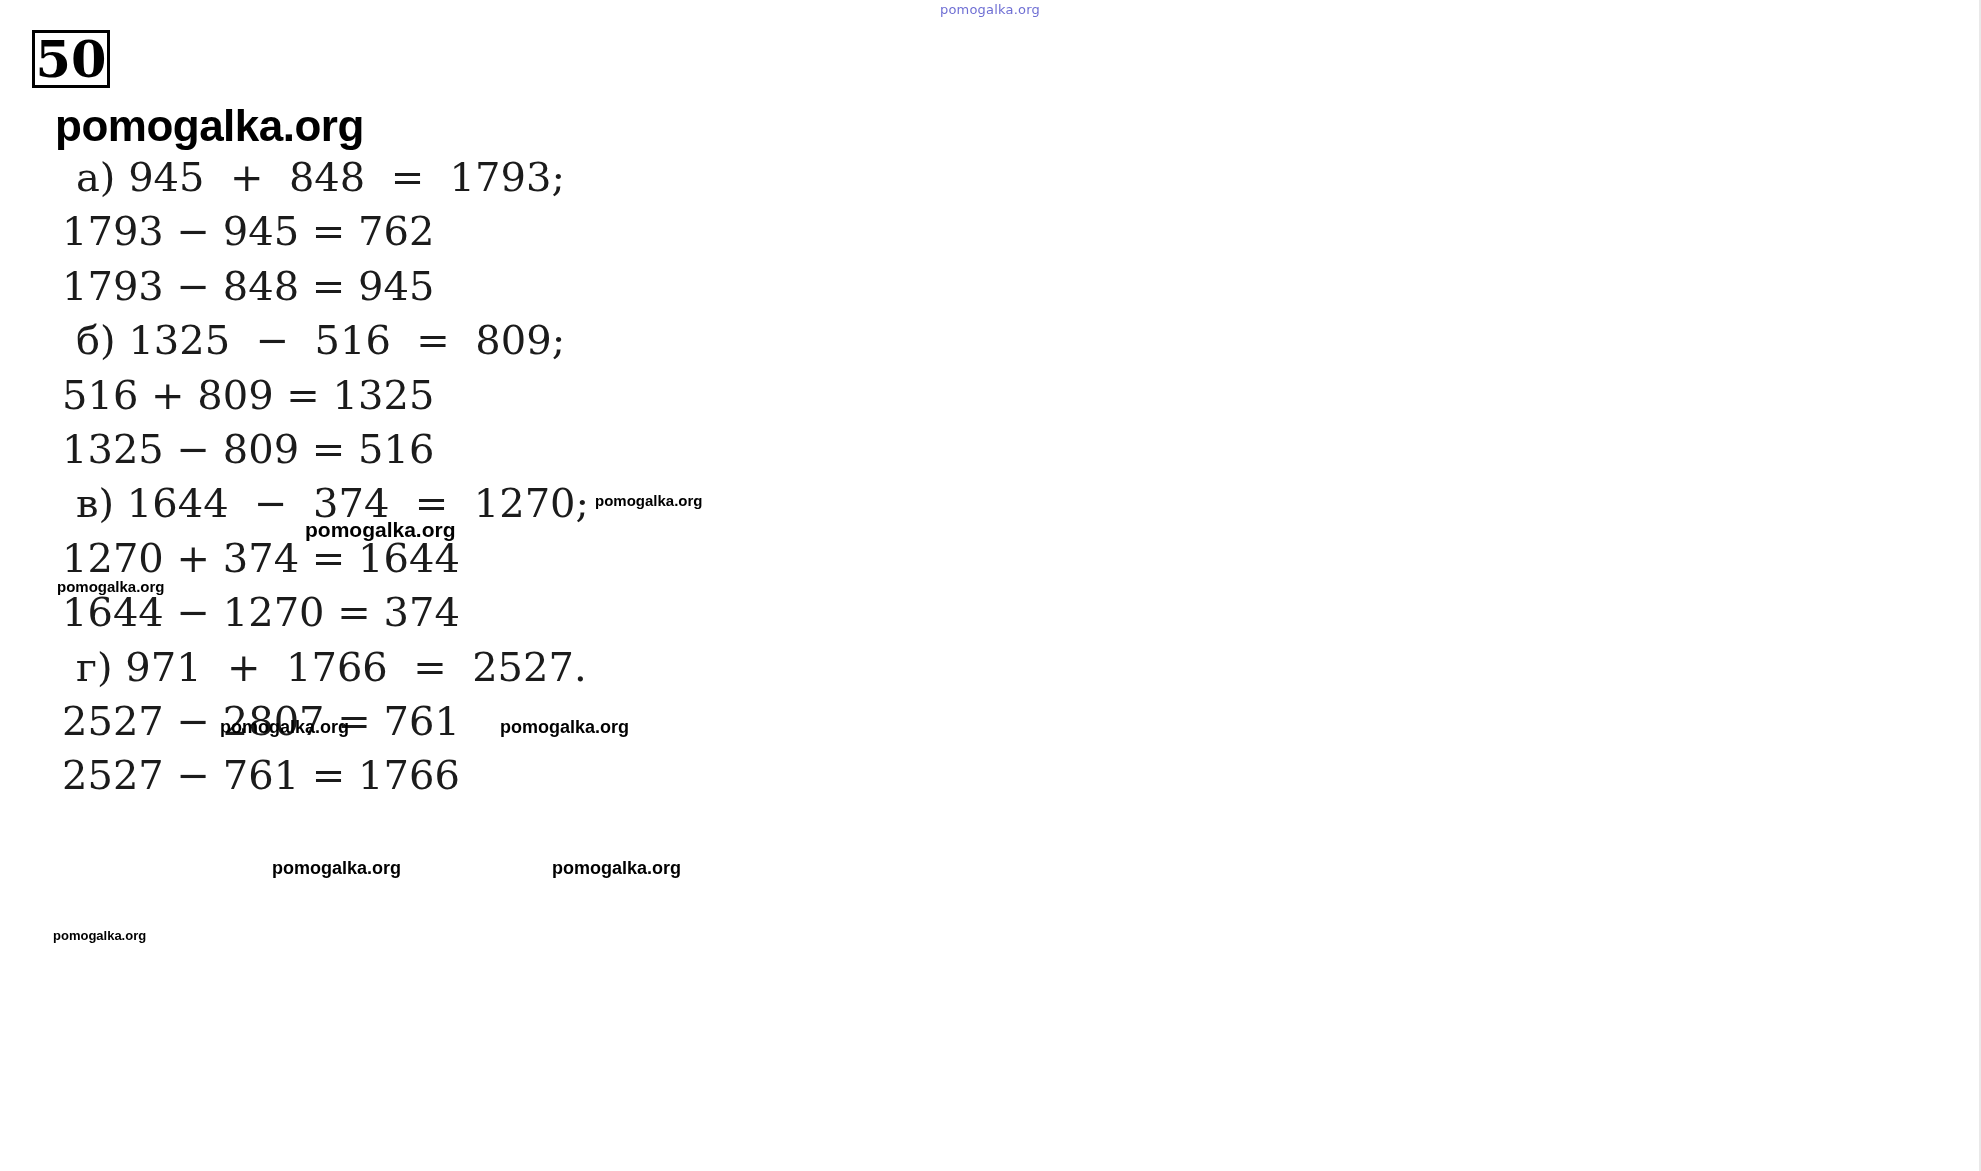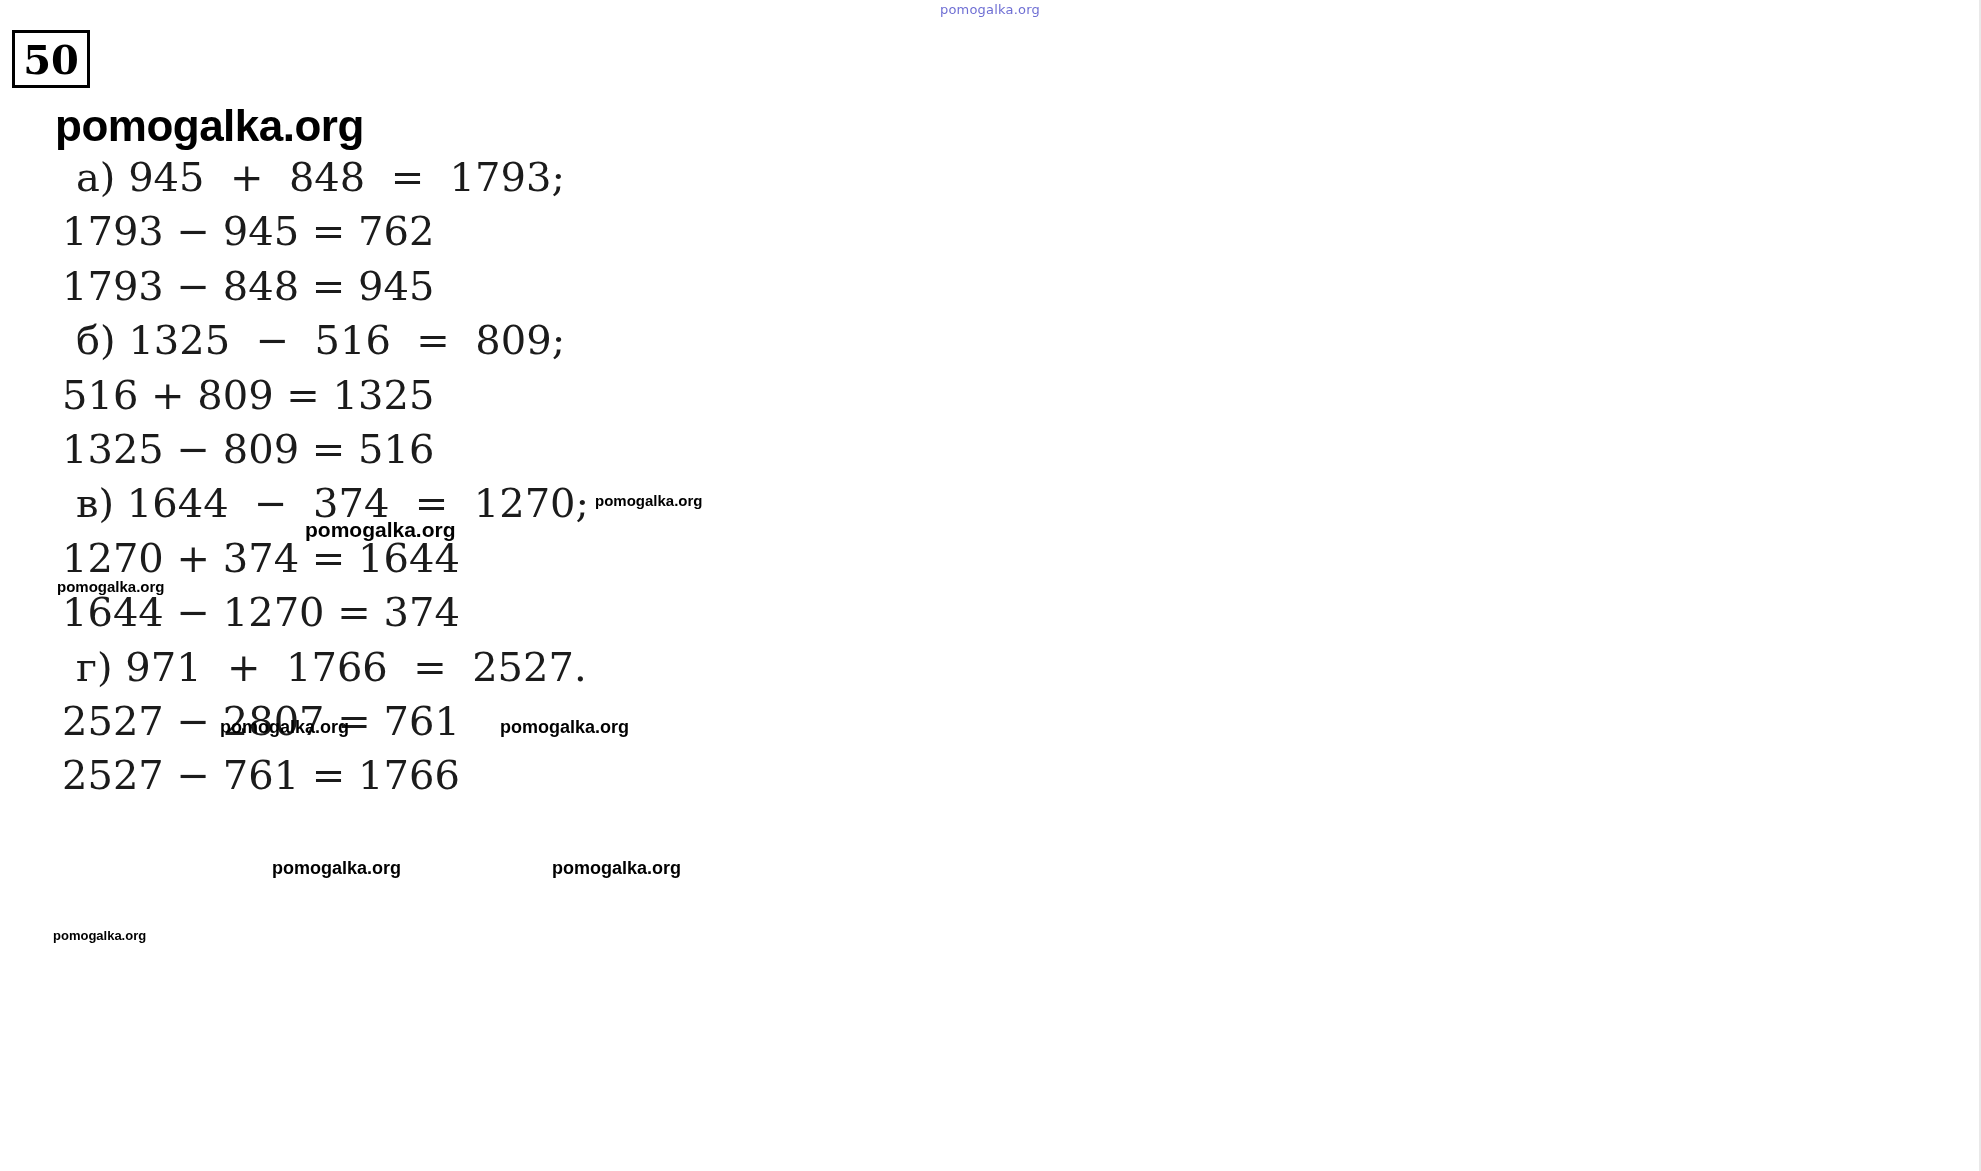--- a/index.html
+++ b/index.html
@@ -25,30 +25,30 @@
     color: #5555cc;
     font-family: "DejaVu Sans", sans-serif;
     letter-spacing: 0.2px;
     opacity: 0.85;
     white-space: nowrap;
   }
 
   
   .num-box {
     position: absolute;
-    left: 12px;
+    left: 32px;
     top: 30px;
     width: 78px;
     height: 58px;
     border: 3px solid #000;
     box-sizing: border-box;
     display: flex;
     align-items: center;
     justify-content: center;
-    font-size: 40px;
+    font-size: 51px;
     font-weight: bold;
     font-family: "DejaVu Serif", serif;
   }
 
   
   .site-title {
     position: absolute;
     left: 55px;
     top: 101px;
     font-size: 44px;

